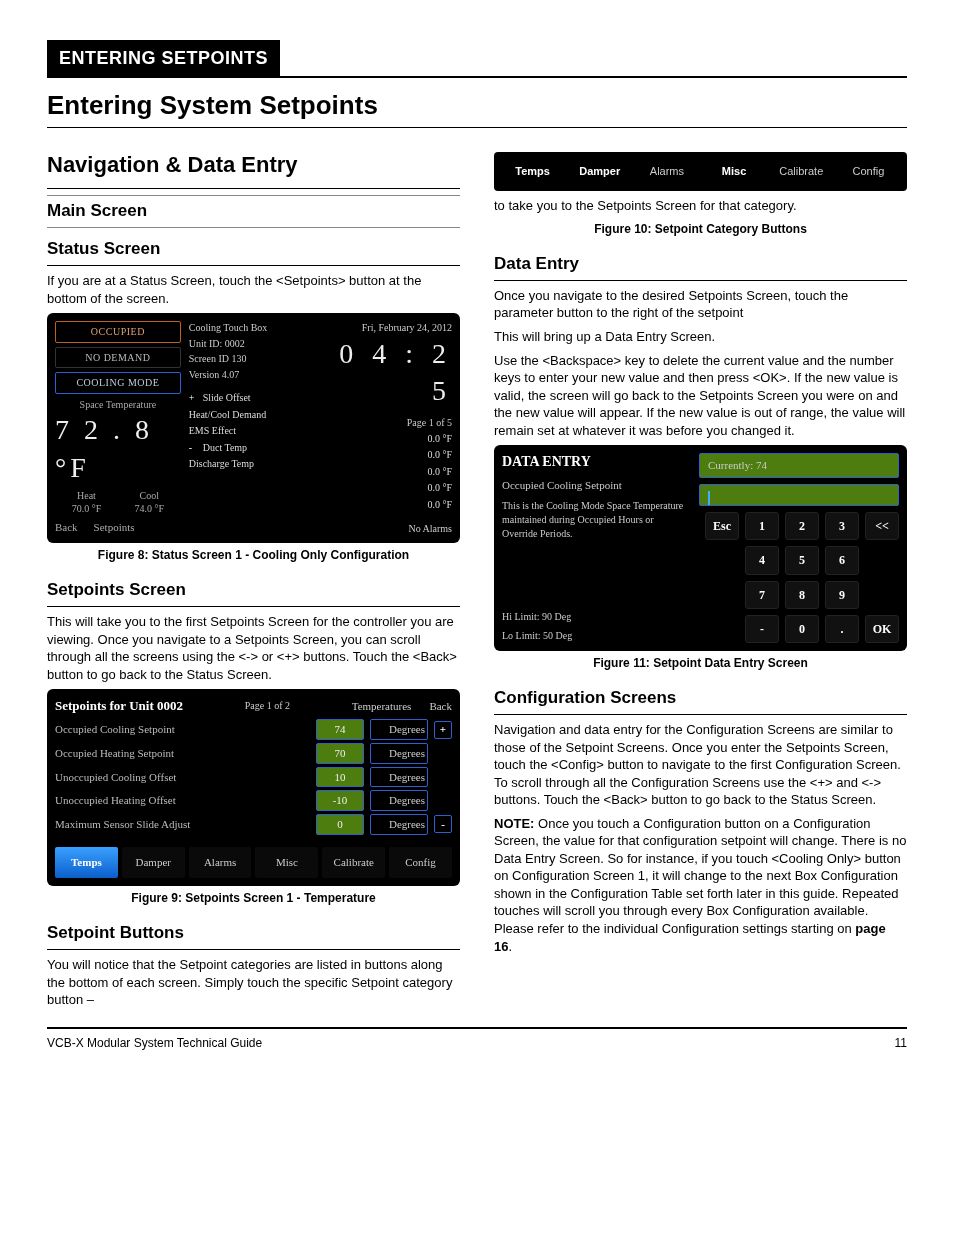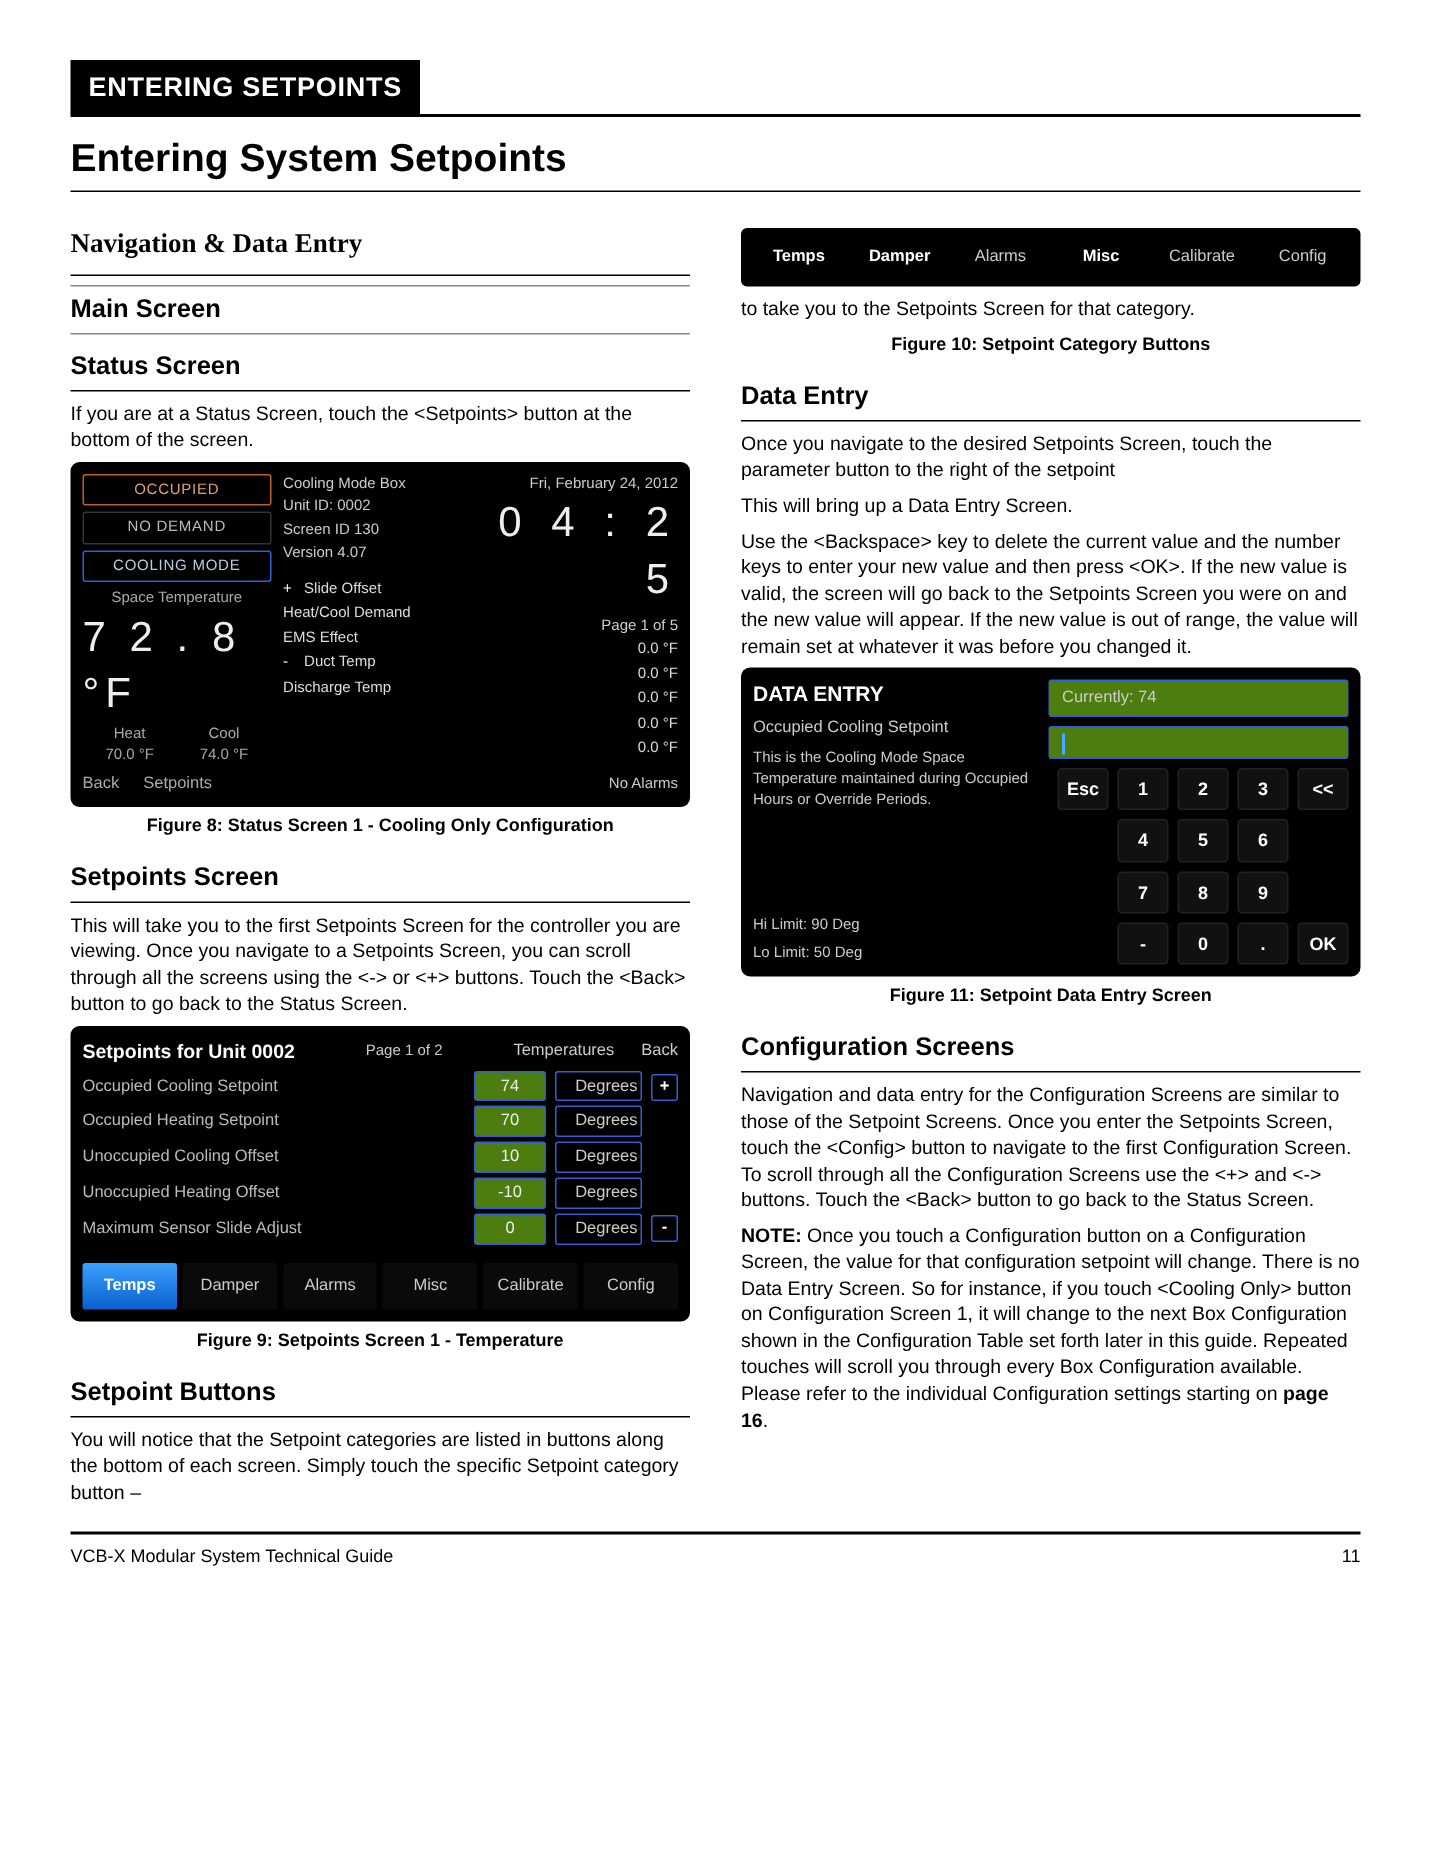--- a/index.html
+++ b/index.html
@@ -18,38 +18,39 @@
     padding: 6px 12px;
     font-weight: bold;
     font-size: 18px;
     display: inline-block;
     letter-spacing: 0.5px;
   }
   .topline { border-bottom: 2px solid #000; margin-bottom: 4px; }
   .page-title { font-size: 26px; font-weight: bold; margin: 10px 0 2px 0; }
   hr.thin { border: none; border-top: 1px solid #000; margin: 4px 0 10px 0; }
   hr.section { border: none; border-top: 1px solid #000; margin: 8px 0 4px 0; }
-  h2 { font-size: 18px; font-weight: bold; margin: 12px 0 2px 0; font-family: Liberation Serif, serif; }
+  h2 { font-size: 22px; font-weight: bold; margin: 12px 0 2px 0; }
   h3 { font-size: 17px; font-weight: bold; border-bottom: 1px solid #888; border-top: 1px solid #888; padding: 4px 0; margin: 6px 0 6px 0; }
   .columns { display: flex; gap: 34px; }
   .col { flex: 1 1 0; min-width: 0; }
   p { margin: 6px 0; }
   .fig-caption { font-weight: bold; text-align: center; font-size: 12px; margin: 4px 0 12px 0; }
 
   
   .lcd {
     background: #000;
     border-radius: 6px;
     color: #ccc;
     font-size: 11px;
     padding: 8px;
     box-sizing: border-box;
     display: flex;
     flex-direction: column;
     gap: 4px;
+    font-family: Liberation Serif, serif;
   }
   .lcd * { box-sizing: border-box; }
   .badge {
     border-radius: 2px;
     text-align: center;
     padding: 3px 6px;
     font-size: 10px;
     letter-spacing: 0.5px;
     margin-bottom: 4px;
   }
@@ -126,21 +127,21 @@
             <div class="small"><span>Heat</span><br><span>70.0 °F</span></div>
             <div class="small"><span>Cool</span><br><span>74.0 °F</span></div>
           </div>
           <div style="flex:1"></div>
           <div style="display:flex; gap:16px; color:#aaa; font-size:11px;">
             <span>Back</span>
             <span>Setpoints</span>
           </div>
         </div>
         <div style="width:34%; display:flex; flex-direction:column; font-size:10px; gap:2px;">
-          <div>Cooling Mode Box</div>
+          <div>Cooling Touch Box</div>
           <div>Unit ID: 0002</div>
           <div>Screen ID   130</div>
           <div>Version  4.07</div>
           <div style="height:6px;"></div>
           <div class="status-list">
             <div style="display:flex; align-items:center; gap:4px;">
                 <span style="width:10px; color:#fff;">+</span>
                 <div style="flex:1;align-items:flex-end;" class="sr">
                   <span>Slide Offset</span>
                 </div>

